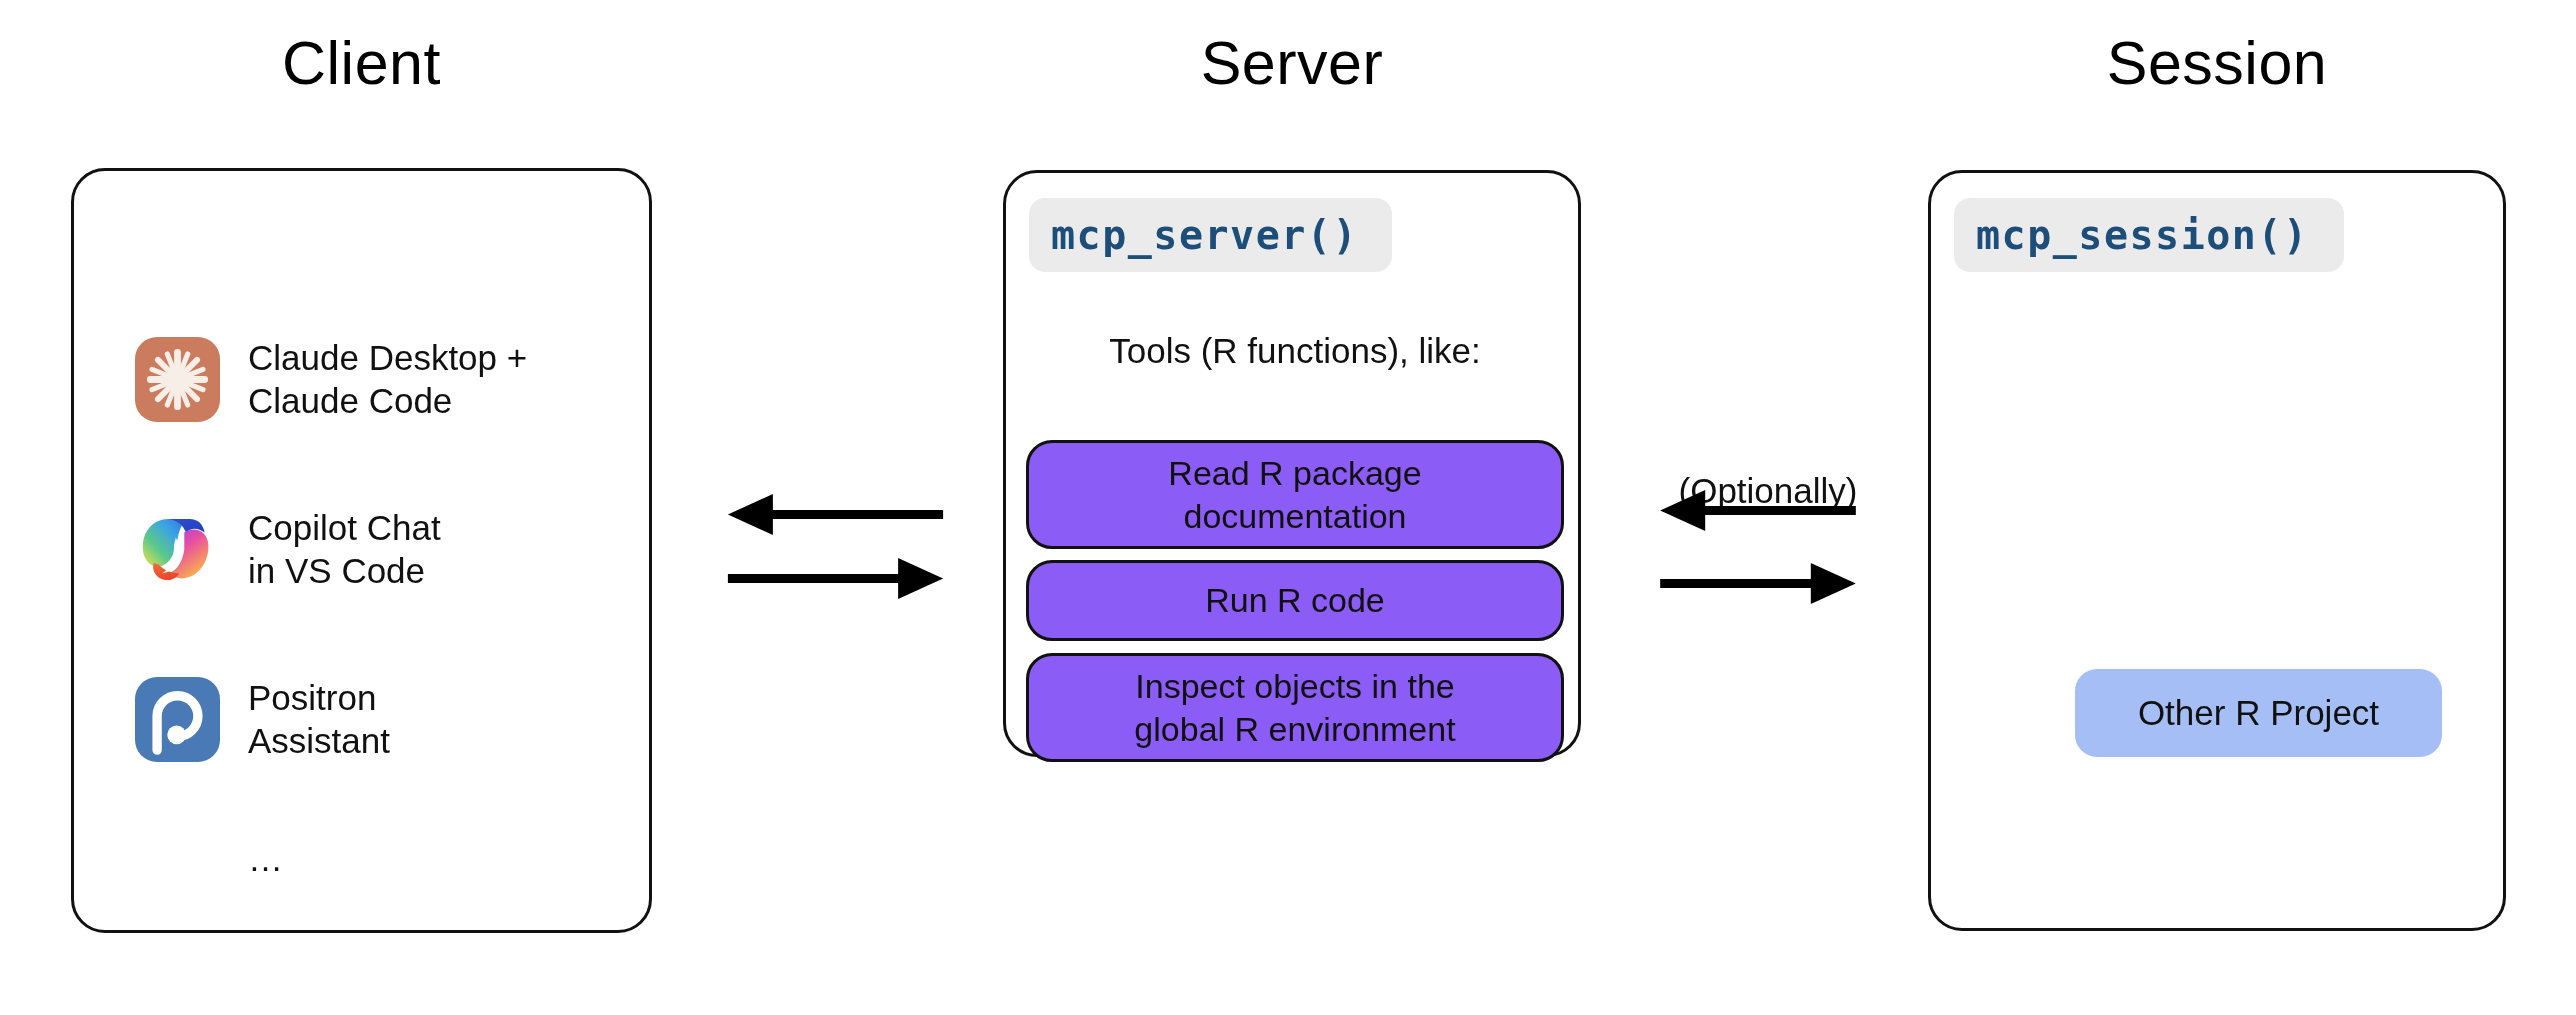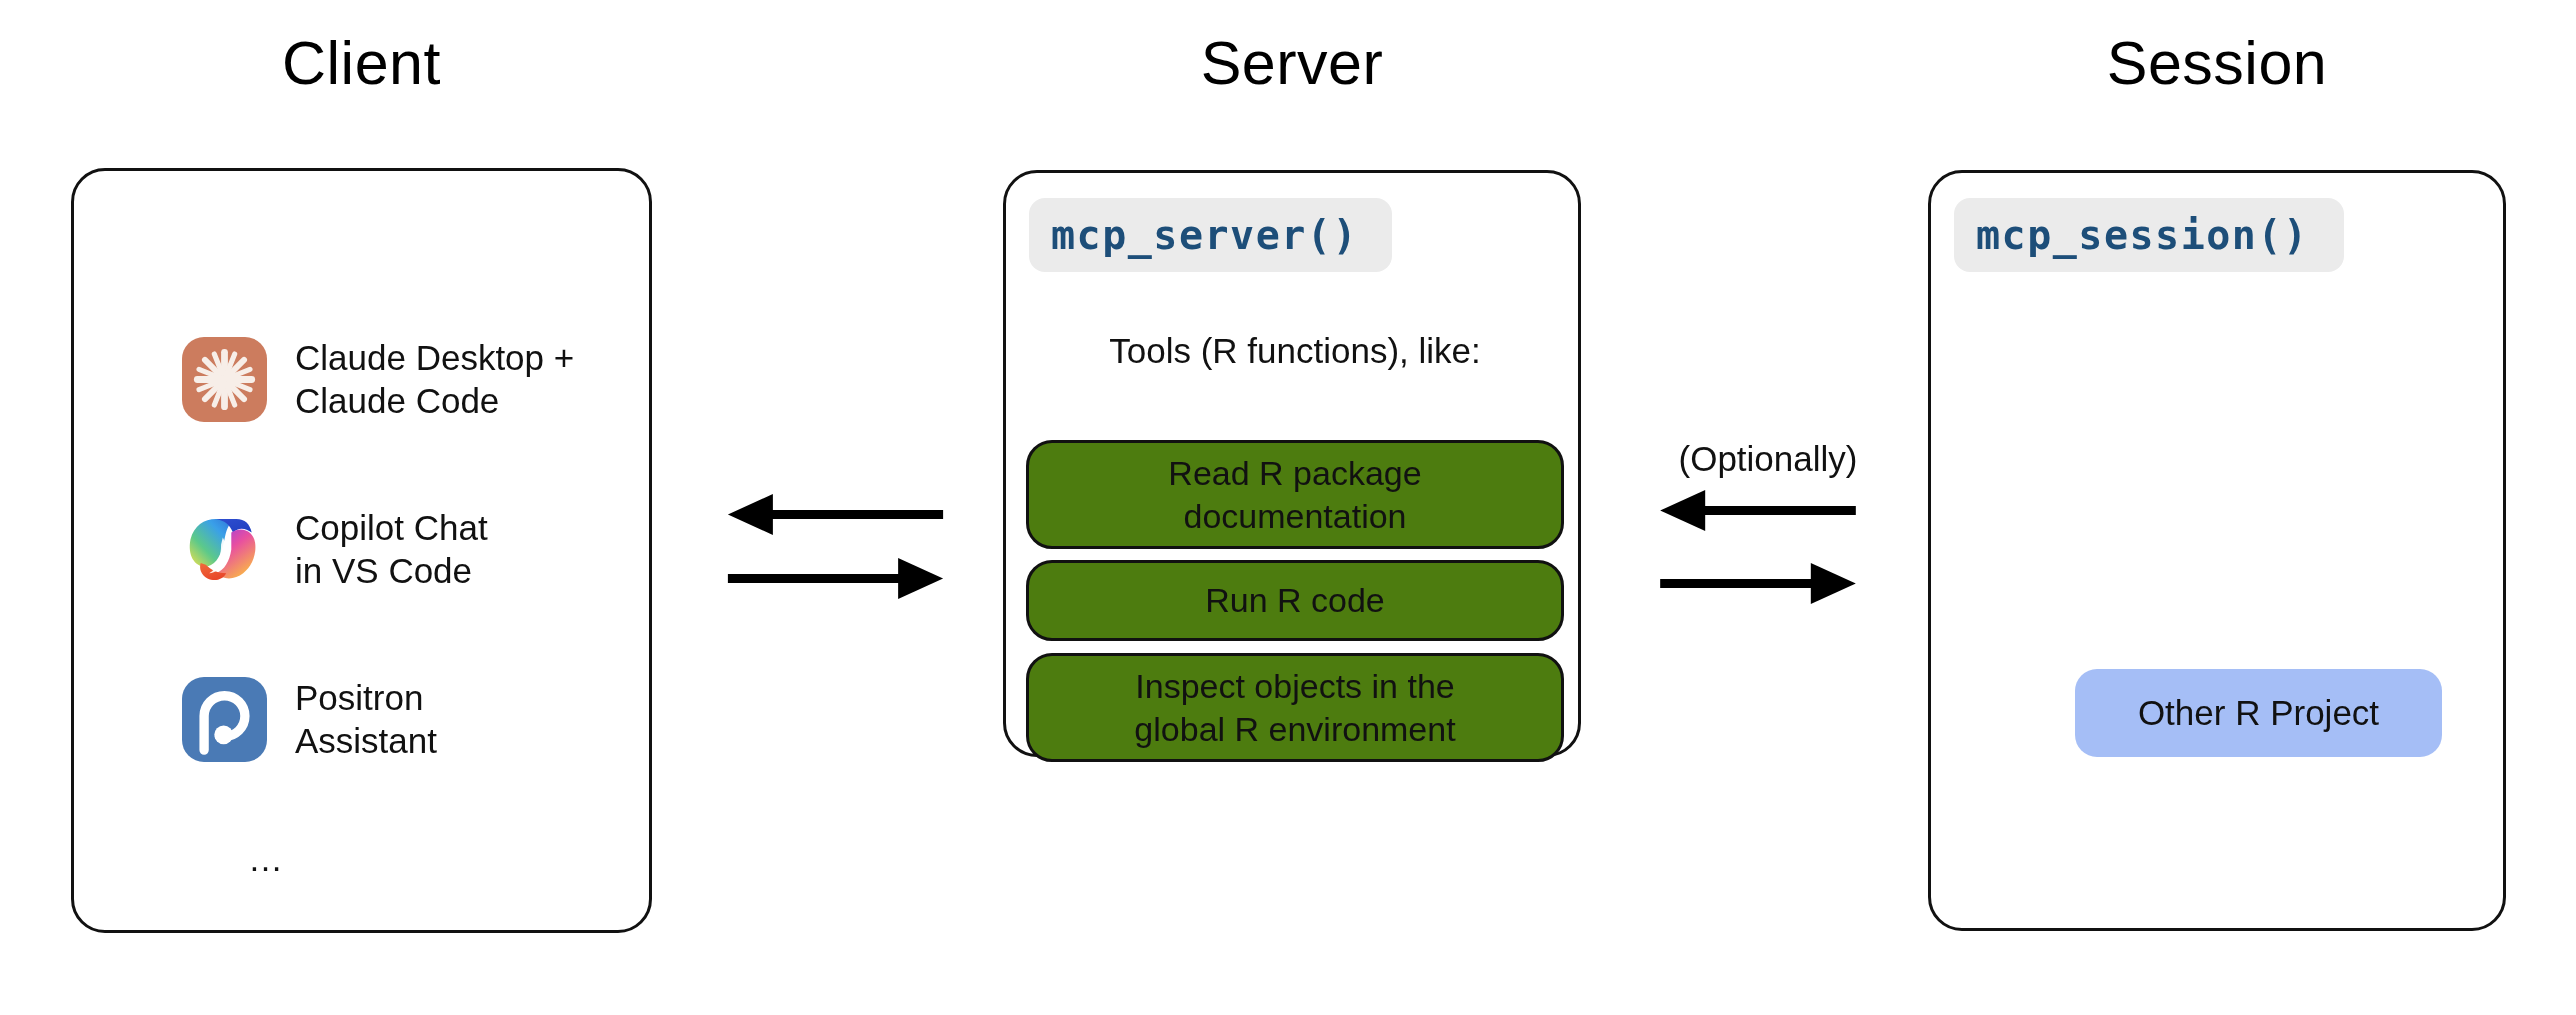--- a/index.html
+++ b/index.html
@@ -57,21 +57,20 @@
     box-sizing: border-box;
     white-space: nowrap;
   }
 
   
   .client-row {
     position: absolute;
     display: flex;
     align-items: center;
     gap: 28px;
-    margin-left: 47px;
   }
   .client-label {
     font-size: 35px;
     line-height: 1.22;
     color: #111111;
     white-space: pre-line;
   }
   .ellipsis-row {
     position: absolute;
     font-size: 35px;
@@ -94,21 +93,21 @@
     position: absolute;
     font-size: 35px;
     color: #111111;
     text-align: center;
     white-space: nowrap;
   }
   .tool-box {
     position: absolute;
     border: 3px solid #111111;
     border-radius: 26px;
-    background: #4d7c0f;
+    background: #8b5cf6;
     box-sizing: border-box;
     display: flex;
     align-items: center;
     justify-content: center;
     text-align: center;
     font-size: 34px;
     line-height: 1.24;
     color: #111111;
     white-space: pre-line;
     padding: 4px 12px;
@@ -130,20 +129,21 @@
   
   .arrow {
     position: absolute;
   }
   .opt-label {
     position: absolute;
     font-size: 35px;
     color: #111111;
     white-space: nowrap;
     text-align: center;
+    margin-top: 32px;
   }
 </style>
 </head>
 <body>
 
 <div id="canvas">
 
   <div class="col-title" style="left:71px; top:28px; width:581px;">Client</div>
 
   <div class="col-title" style="left:1003px; top:28px; width:578px;">Server</div>

